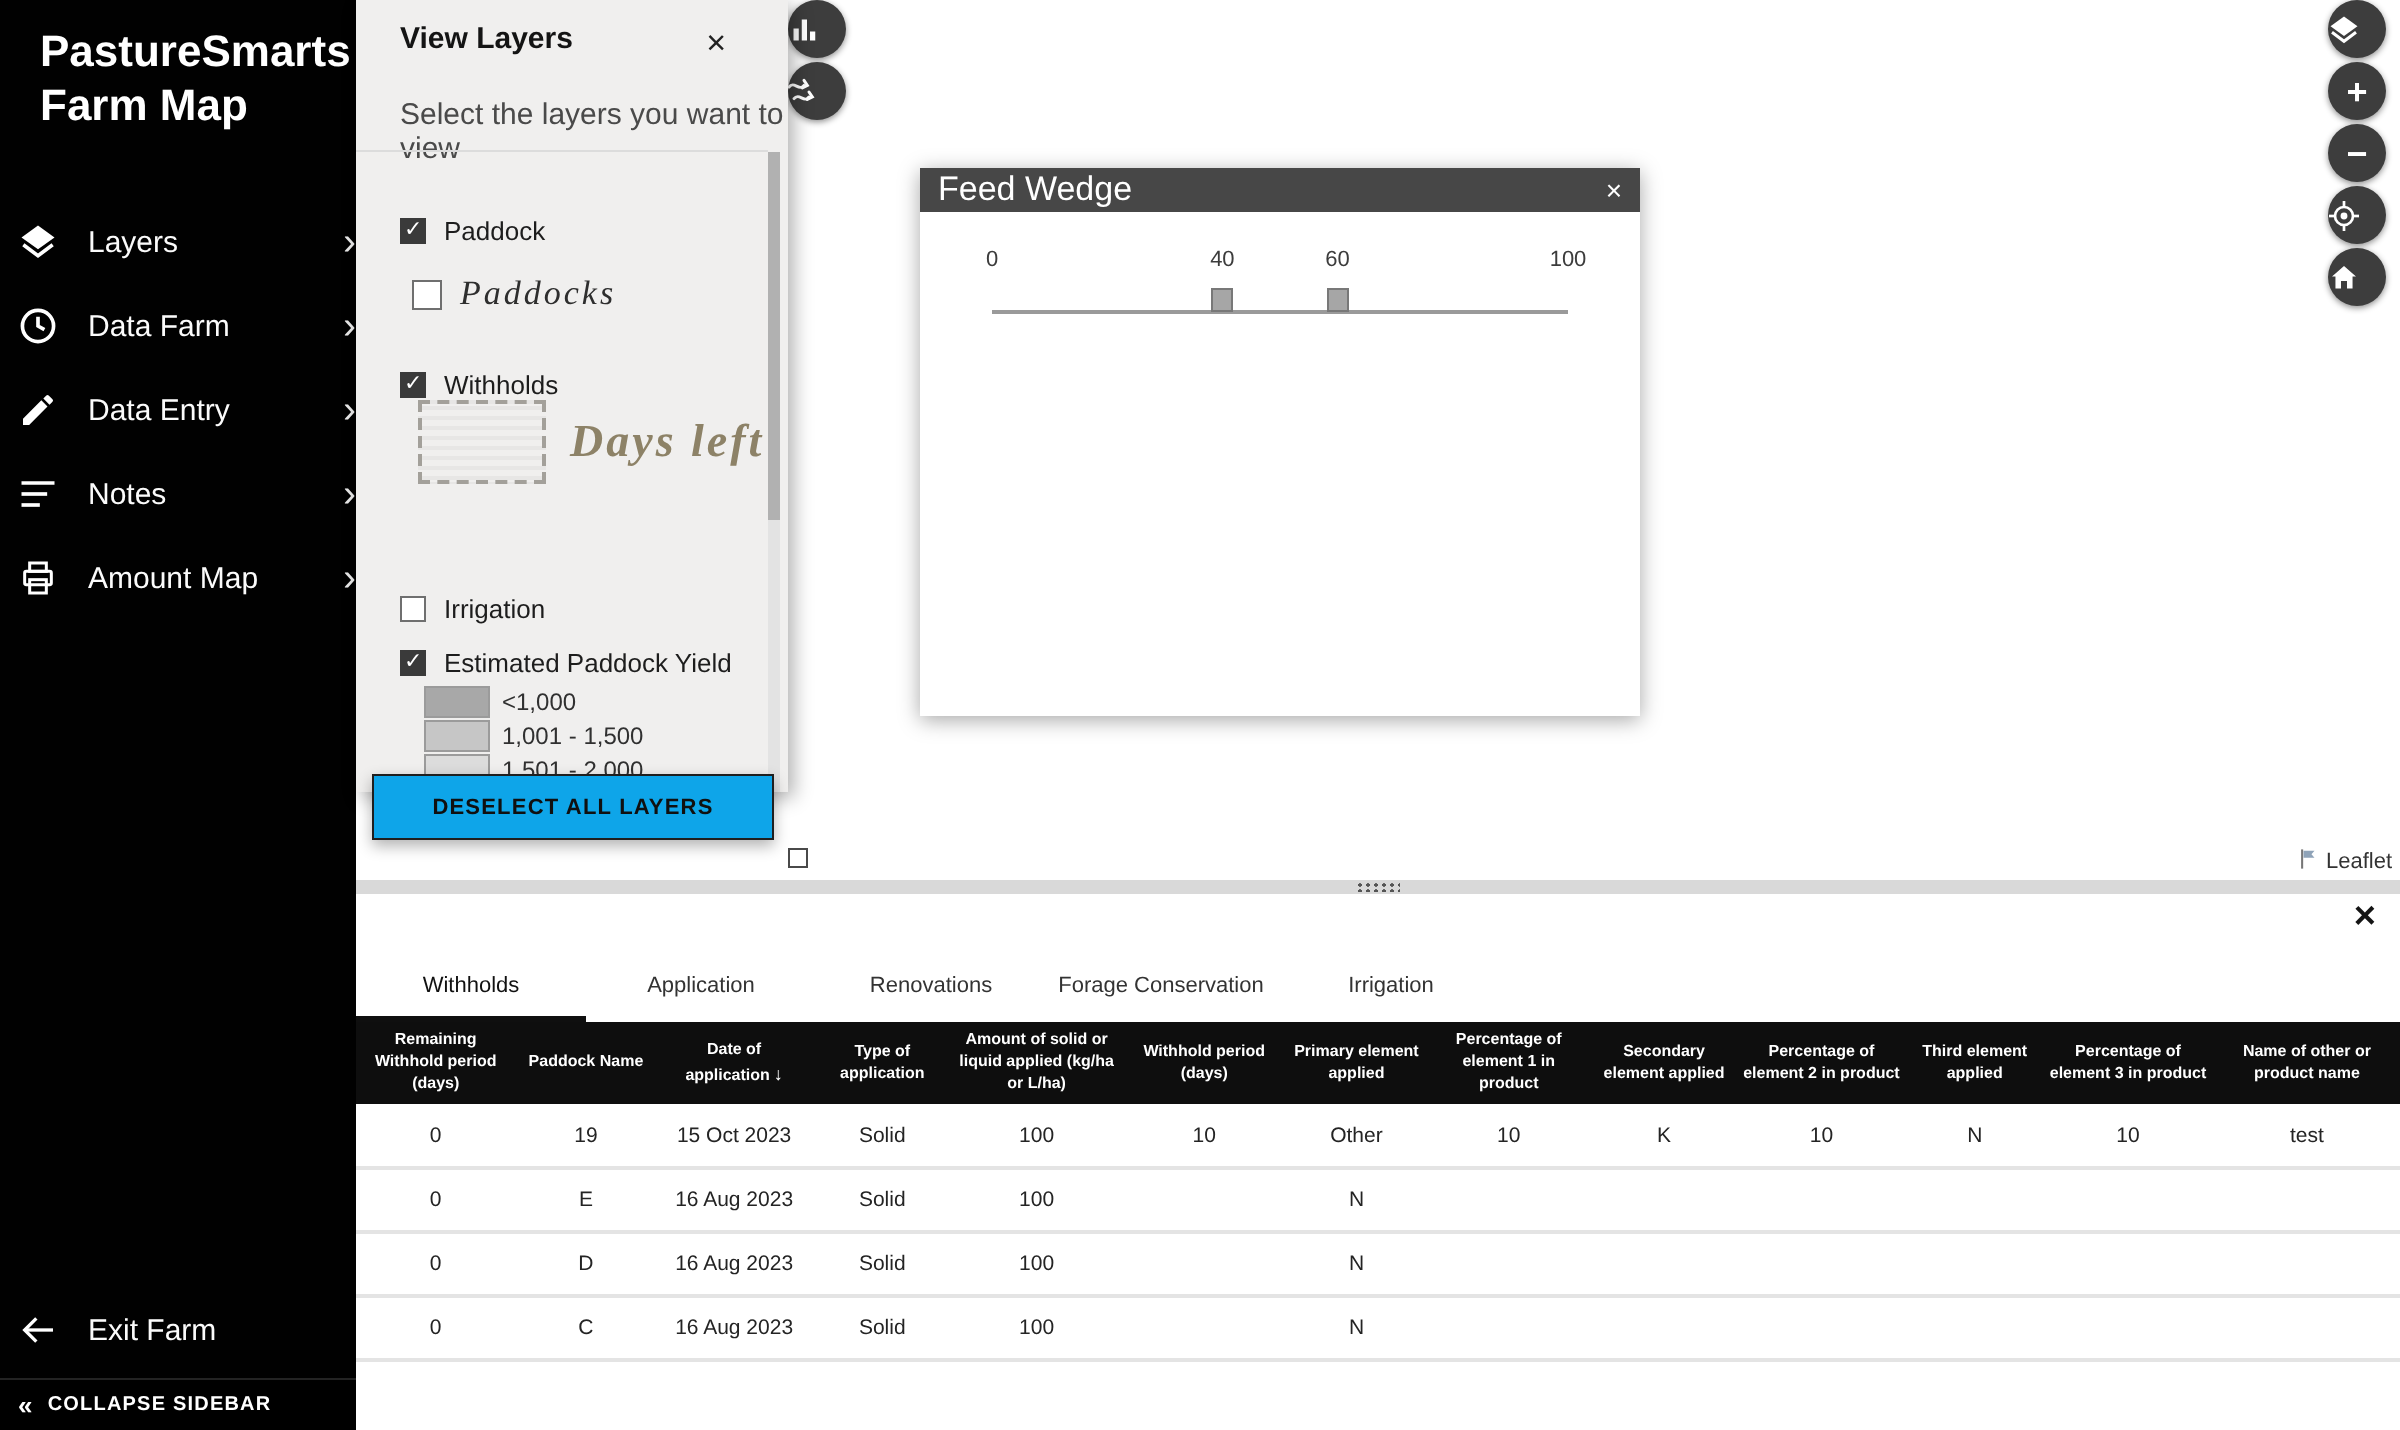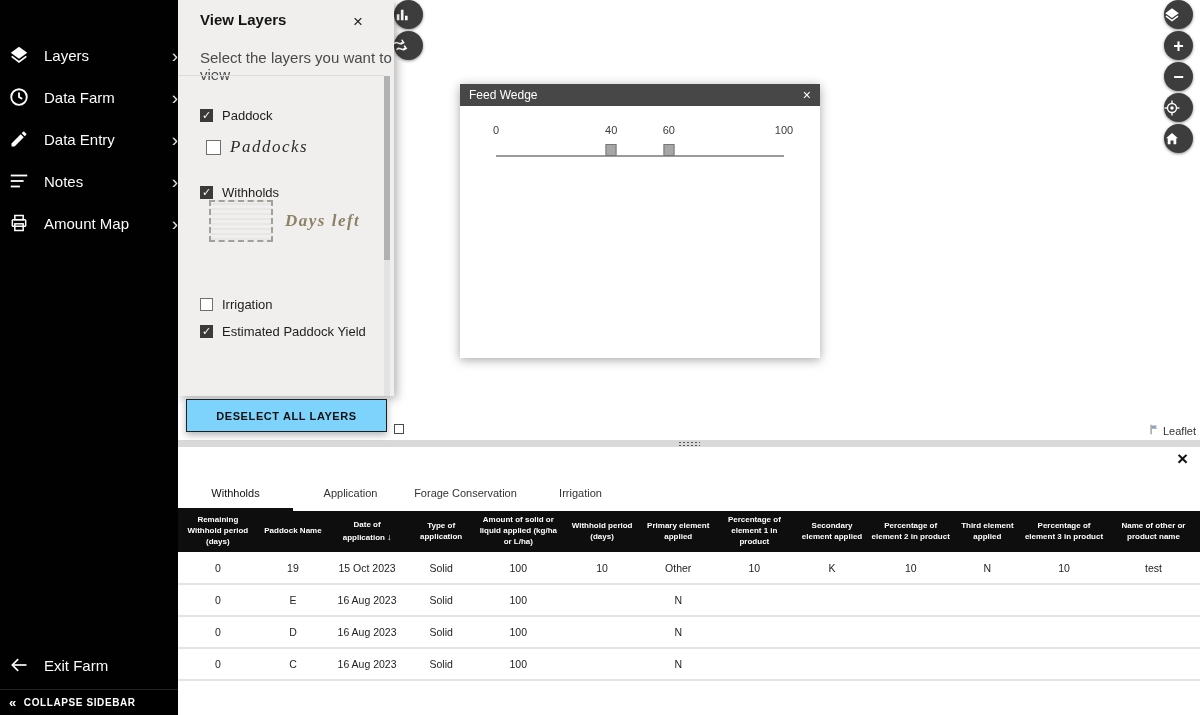--- a/index.html
+++ b/index.html
@@ -26,21 +26,21 @@
   .map-ctl { position:absolute; width:29px; height:29px; border-radius:50%; background:#3d3d3d; color:#fff;
     display:flex; align-items:center; justify-content:center; cursor:pointer; box-shadow:0 1px 3px rgba(0,0,0,.45); z-index:30; }
   .map-ctl .glyph { font-size:18px; font-weight:bold; line-height:1; }
   .leaflet-attr { position:absolute; right:0; top:423px; height:15px; background:rgba(255,255,255,.85); padding:1px 4px 1px 5px;
     display:flex; align-items:center; gap:3px; font-size:11px; color:#333; z-index:25; }
   .map-corner-handle { position:absolute; left:394px; top:424px; width:10px; height:10px; background:#fff; border:1.5px solid #4a4a4a; z-index:25; }
 
   
   .feed-wedge { position:absolute; left:460px; top:84px; width:360px; z-index:28; box-shadow:0 2px 10px rgba(0,0,0,.35); }
   .fw-header { height:22px; background:#474747; color:#fff; display:flex; align-items:center; padding:0 9px; }
-  .fw-title { font-size:12px; flex:1; }
+  .fw-title { font-size:17px; flex:1; }
   .fw-close { font-size:14px; cursor:pointer; line-height:1; }
   .fw-body { height:252px; background:#fff; position:relative; }
   .fw-slider { position:absolute; left:36px; right:36px; top:0; height:80px; }
   .fw-tick { position:absolute; top:18px; transform:translateX(-50%); font-size:11px; color:#3c3c3c; }
   .fw-track { position:absolute; left:0; right:0; top:49px; height:2px; background:#9a9a9a; }
   .fw-handle { position:absolute; top:38px; width:11px; height:12px; background:#a6a6a6; border:1px solid #787878; transform:translateX(-50%); cursor:grab; }
 
   
   .layers-panel { position:absolute; left:178px; top:0; width:216px; height:396px; background:#f0efee; z-index:45;
     box-shadow:3px 3px 9px rgba(0,0,0,.3); overflow:hidden; }
@@ -51,28 +51,28 @@
   .lp-row { position:absolute; display:flex; align-items:center; gap:9px;margin-top:20px; }
   .cb { width:13px; height:13px; background:#fff; border:1.5px solid #6f6f6f; flex:0 0 13px; position:relative; cursor:pointer; }
   .cb.checked { background:#3a3a3a; border-color:#3a3a3a; }
   .cb.checked::after { content:"\2713"; position:absolute; left:1px; top:-1px; color:#fff; font-size:11px; line-height:13px; }
   .cb.big { width:15px; height:15px; flex:0 0 15px; }
   .lp-label { font-size:13px; color:#1d1d1d; }
   .script-label { font-family:"Liberation Serif", serif; font-style:italic; font-size:17px; letter-spacing:1.5px; color:#2e2e2e; }
   .lp-preview { position:absolute; left:31px; top:200px; display:flex; align-items:center; }
   .dashed-box { width:64px; height:42px; border:2px dashed #a3a09a;
     background:repeating-linear-gradient(0deg, rgba(0,0,0,.04) 0 2px, transparent 2px 5px); }
-  .days-left { font-family:"Liberation Serif", serif; font-style:italic; font-weight:bold; font-size:17px; letter-spacing:1.5px; color:#8d8267; margin-left:12px; }
+  .days-left { font-family:"Liberation Serif", serif; font-style:italic; font-weight:bold; font-size:23px; letter-spacing:1.5px; color:#8d8267; margin-left:12px; }
   .legend { position:absolute; left:34px; top:342px; }
   .legend-row { display:flex; align-items:center; height:17px; }
   .legend-swatch { width:33px; height:16px; border:1px solid #9b9b9b; }
   .legend-label { font-size:12px; color:#303030; margin-left:6px; }
   .lp-scrollbar { position:absolute; right:4px; top:76px; bottom:0; width:6px; background:#e3e3e3; }
   .lp-thumb { position:absolute; top:0; left:0; width:6px; height:184px; background:#b1b1b1; cursor:grab; }
-  .deselect-btn { position:absolute; left:186px; top:399px; width:201px; height:33px; background:#7dd3fc; border:1px solid #1f1f1f;
+  .deselect-btn { position:absolute; left:186px; top:387px; width:201px; height:33px; background:#0ea5e9; border:1px solid #1f1f1f;
     font-family:"Liberation Sans", sans-serif; font-size:11px; font-weight:bold; letter-spacing:.6px; color:#101010;
     cursor:pointer; z-index:46; box-shadow:0 3px 7px rgba(0,0,0,.3); }
 
   
   .bottom-panel { position:absolute; left:178px; top:440px; width:1022px; height:275px; background:#fff; z-index:35; }
   .bp-divider { position:absolute; left:0; top:0; width:100%; height:7px; background:#d9d9d9; cursor:row-resize; }
   .bp-grip { position:absolute; left:50%; top:1px; transform:translateX(-50%); width:22px; height:5px;
     background-image:radial-gradient(#555 1px, transparent 1.2px); background-size:4px 3px; }
   .bp-close { position:absolute; right:12px; top:9px; font-size:19px; font-weight:bold; color:#141414; cursor:pointer; line-height:1; z-index:5; }
   .tabs { position:absolute; left:0; top:38px; height:33px; display:flex; }
@@ -173,20 +173,24 @@
         <div class="fw-track"></div>
         <div id="fw-handles">
             <span class="fw-handle" style="left: 40%;"></span>
             <span class="fw-handle" style="left: 60%;"></span>
           </div>
       </div>
     </div>
   </div>
 
   <aside class="sidebar">
+    <div class="sb-title">
+      <div>PastureSmarts</div>
+      <div>Farm Map</div>
+    </div>
     <nav class="sb-nav">
       <div class="sb-item">
         <span class="sb-icon">
           <svg viewBox="0 0 24 24" width="22" height="22">
             <polygon points="12,3 3,9.5 12,16 21,9.5" fill="#fff"></polygon>
             <polyline points="4,13.5 12,19.5 20,13.5" fill="none" stroke="#fff" stroke-width="2"></polyline>
           </svg>
         </span>
         <span class="sb-label">Layers</span>
         <span class="sb-chev">›</span>
@@ -277,36 +281,51 @@
     <div class="lp-row" style="left:22px; top:277px;">
       <span class="cb"></span>
       <span class="lp-label">Irrigation</span>
     </div>
 
     <div class="lp-row" style="left:22px; top:304px;">
       <span class="cb checked"></span>
       <span class="lp-label">Estimated Paddock Yield</span>
     </div>
 
+    <div class="legend" id="yield-legend">
+        <div class="legend-row">
+          <span class="legend-swatch" style="background: rgb(168, 168, 168);"></span>
+          <span class="legend-label">&lt;1,000</span>
+        </div>
+        <div class="legend-row">
+          <span class="legend-swatch" style="background: rgb(198, 198, 198);"></span>
+          <span class="legend-label">1,001 - 1,500</span>
+        </div>
+        <div class="legend-row">
+          <span class="legend-swatch" style="background: rgb(220, 220, 220);"></span>
+          <span class="legend-label">1,501 - 2,000</span>
+        </div>
+      </div>
 
     <div class="lp-scrollbar">
       <div class="lp-thumb"></div>
     </div>
   </div>
 
   <button class="deselect-btn">DESELECT ALL LAYERS</button>
 
   <section class="bottom-panel">
     <div class="bp-divider">
       <span class="bp-grip"></span>
     </div>
     <div class="bp-close">×</div>
     <div class="tabs" id="tabs">
         <div class="tab active">Withholds</div>
         <div class="tab">Application</div>
+        <div class="tab">Renovations</div>
         <div class="tab">Forage Conservation</div>
         <div class="tab">Irrigation</div>
       </div>
     <table class="data-table" id="data-table">
         <colgroup>
           <col style="width: 7.8%;">
           <col style="width: 6.9%;">
           <col style="width: 7.6%;">
           <col style="width: 6.9%;">
           <col style="width: 8.2%;">

